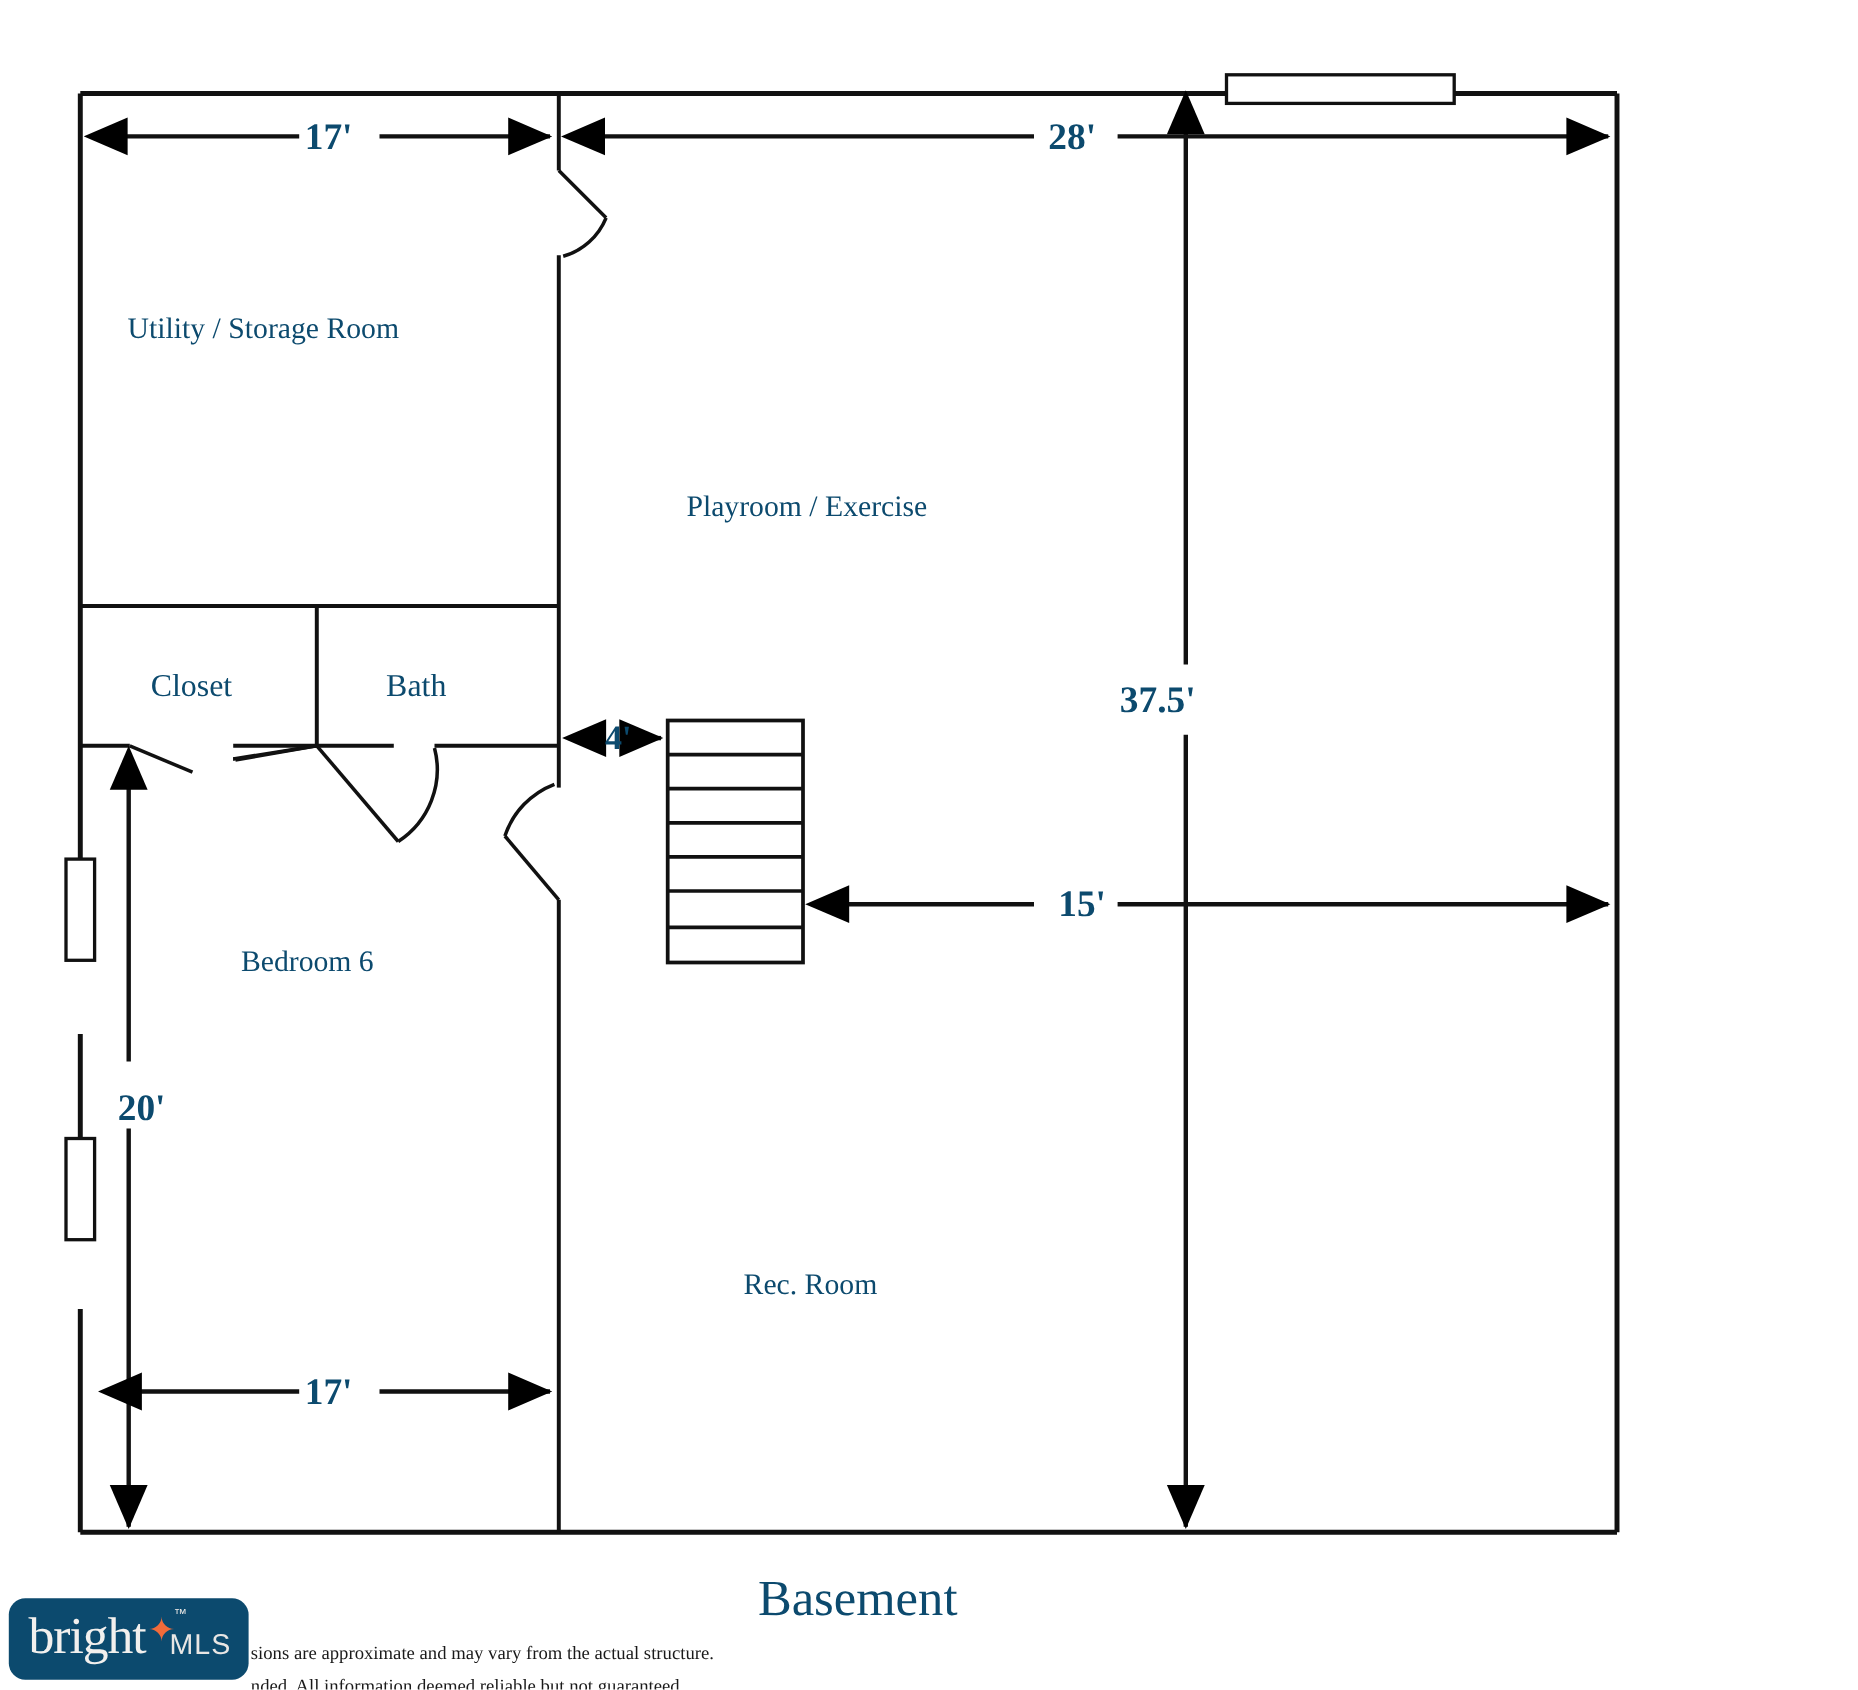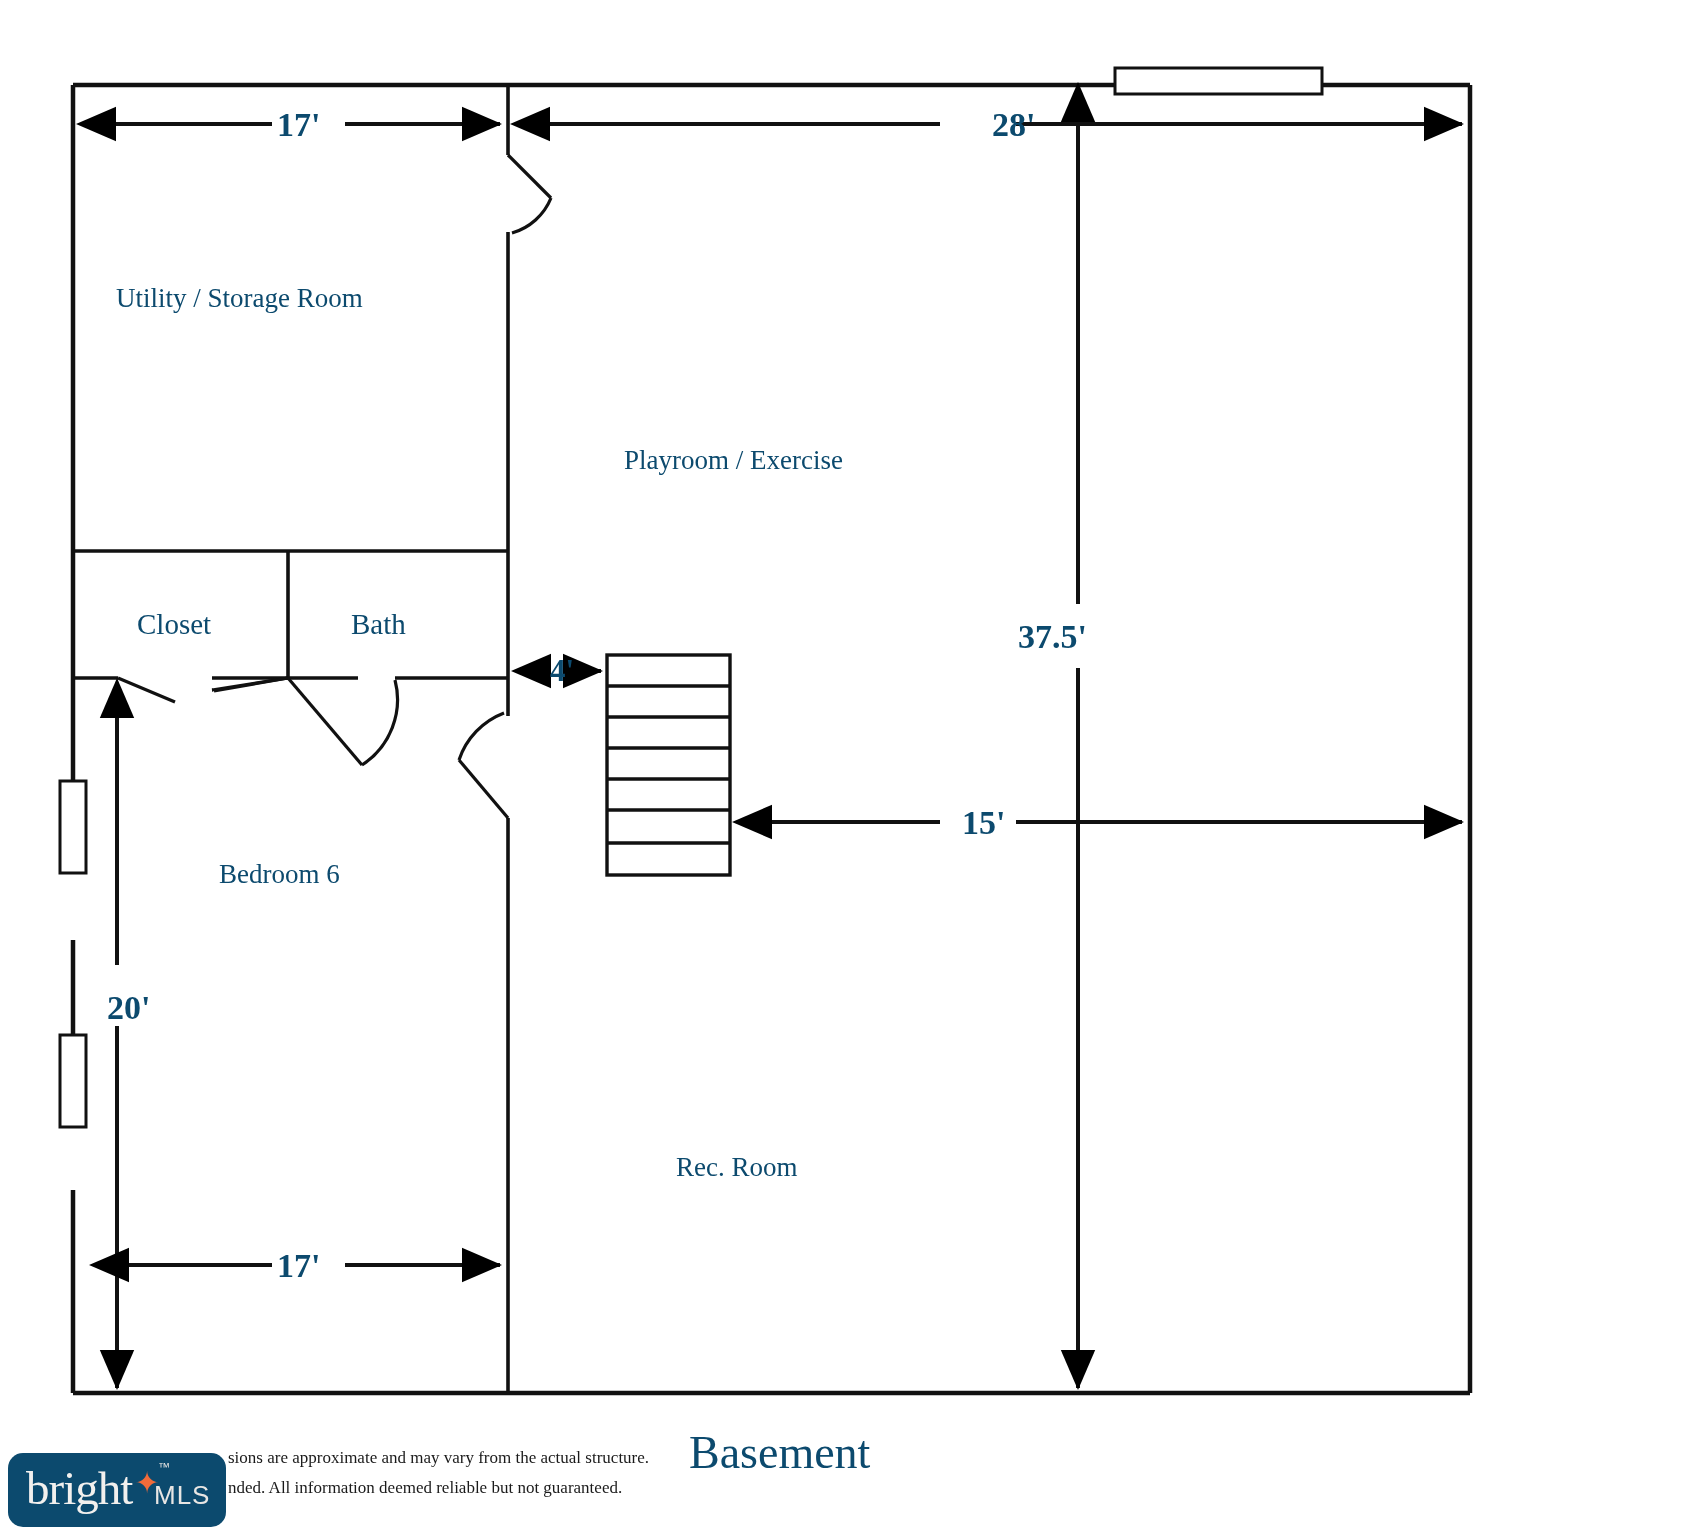--- a/index.html
+++ b/index.html
@@ -94,20 +94,21 @@
     line-height: 1;
   }
 
   
   .disclaimer {
     position: absolute;
     font-family: "Liberation Serif", "DejaVu Serif", serif;
     font-size: 17px;
     color: #1a1a1a;
     white-space: nowrap;
+    margin-top: 45px;
   }
   #disclaimer-line-1 { left: 228px; top: 1448px; }
   #disclaimer-line-2 { left: 228px; top: 1478px; }
 </style>
 </head>
 <body>
 
 <div id="plan-root">
 
   <svg id="plan-svg" viewBox="0 0 1689 1536">
@@ -240,21 +241,21 @@
   <div class="lbl small-room" style="left:137px; top:610px;">Closet</div>
 
   <div class="lbl small-room" style="left:351px; top:610px;">Bath</div>
 
   <div class="lbl room-label" style="left:219px; top:861px;">Bedroom 6</div>
 
   <div class="lbl room-label" style="left:676px; top:1154px;">Rec. Room</div>
 
   <div class="lbl dim-label" style="left:277px; top:108px;">17'</div>
 
-  <div class="lbl dim-label" style="left:992px; top:108px;text-align:right;">28'</div>
+  <div class="lbl dim-label" style="left:953px; top:108px;text-align:right;">28'</div>
 
   <div class="lbl dim-label" style="left:1018px; top:620px;">37.5'</div>
 
   <div class="lbl dim-label-sm" style="left:550px; top:655px;">4'</div>
 
   <div class="lbl dim-label" style="left:962px; top:806px;">15'</div>
 
   <div class="lbl dim-label" style="left:107px; top:974px;margin-top:17px;">20'</div>
 
   <div class="lbl dim-label" style="left:277px; top:1249px;">17'</div>

